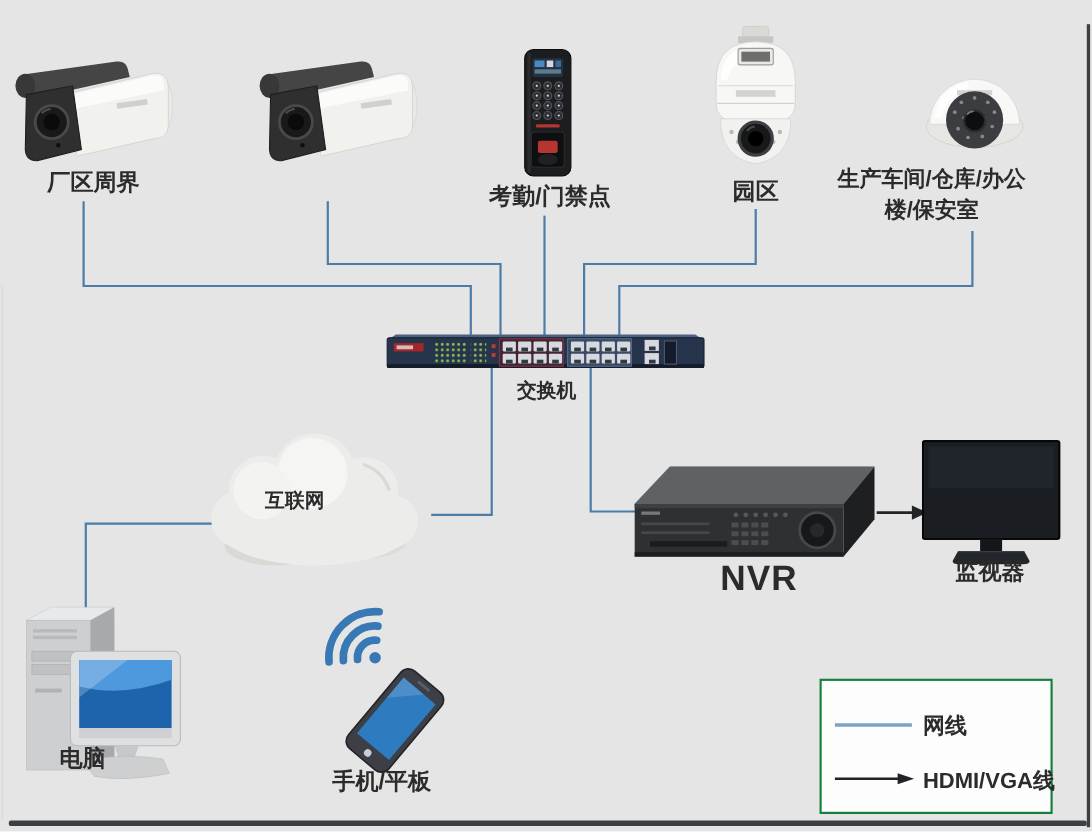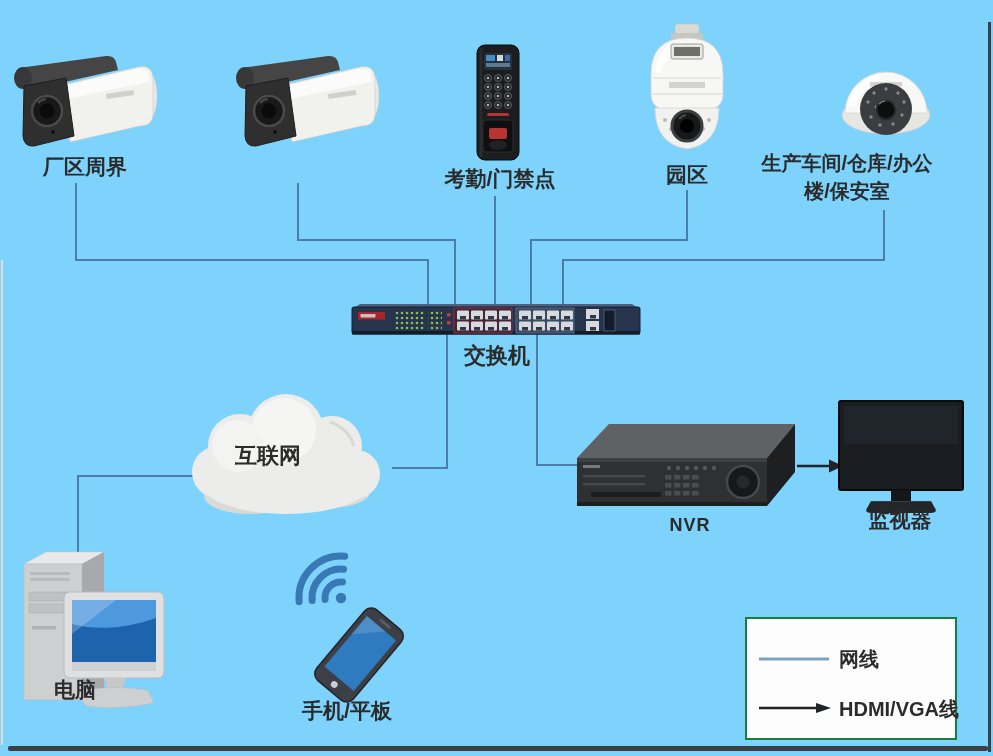--- a/index.html
+++ b/index.html
@@ -1,26 +1,26 @@
 <!DOCTYPE html>
 <html><head>
 <meta charset="utf-8">
 <style>
   html,body{margin:0;padding:0;background:#fff;}
   #stage{
-    position:relative;width:993px;height:756px;background:#7dd3fc;overflow:hidden;
+    position:relative;width:993px;height:756px;background:#e5e5e5;overflow:hidden;
     font-family:"Liberation Sans","DejaVu Sans",sans-serif;color:#2d2d2d;
   }
   .abs{position:absolute;}
   .node-label{
     position:absolute;text-align:center;font-weight:bold;color:#2b2b2b;
     font-size:21px;line-height:27px;white-space:nowrap;z-index:5;
   }
-  .lbl-lg{font-size:22px;}
-  .lbl-nvr{font-size:18px;letter-spacing:1px;}
+  .lbl-lg{font-size:18px;}
+  .lbl-nvr{font-size:32px;letter-spacing:1px;}
   #lines-layer{position:absolute;left:0;top:0;z-index:1;}
   .dev{position:absolute;z-index:3;}
   #legend-box{
     position:absolute;left:745px;top:617px;width:212px;height:123px;
     border:2px solid #15803d;background:#fdfdfd;box-sizing:border-box;z-index:4;
   }
   .legend-label{
     position:absolute;left:92px;font-size:20px;font-weight:bold;color:#2b2b2b;white-space:nowrap;
   }
   #border-bottom{position:absolute;left:8px;top:746px;width:980px;height:5px;background:#3c4043;border-radius:2px;z-index:6;}

